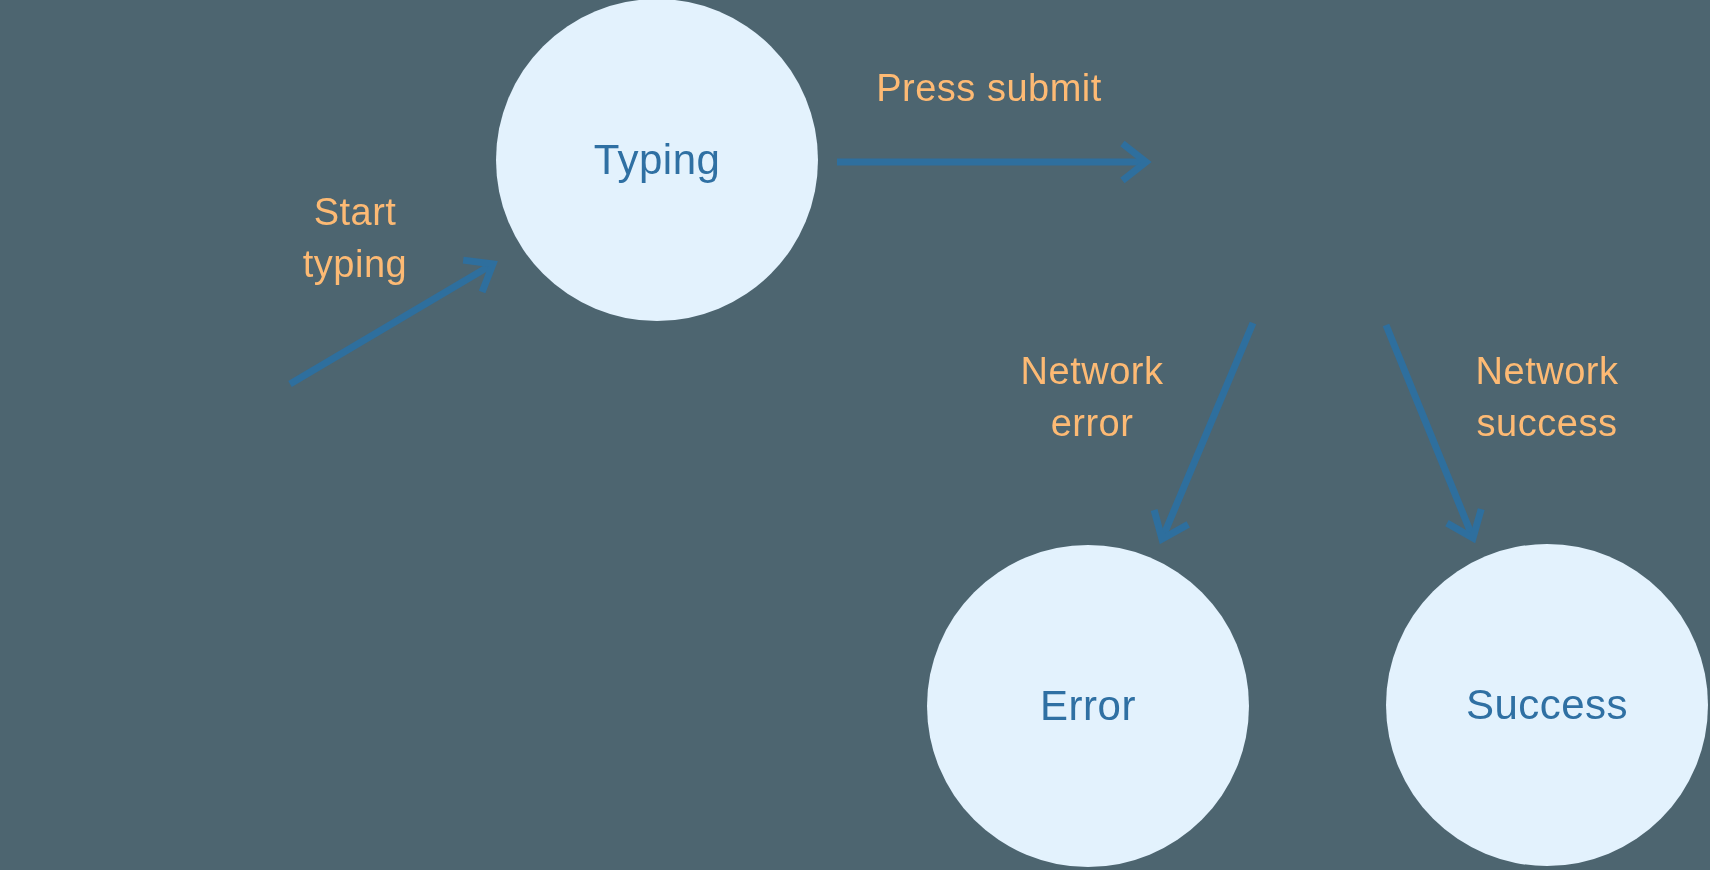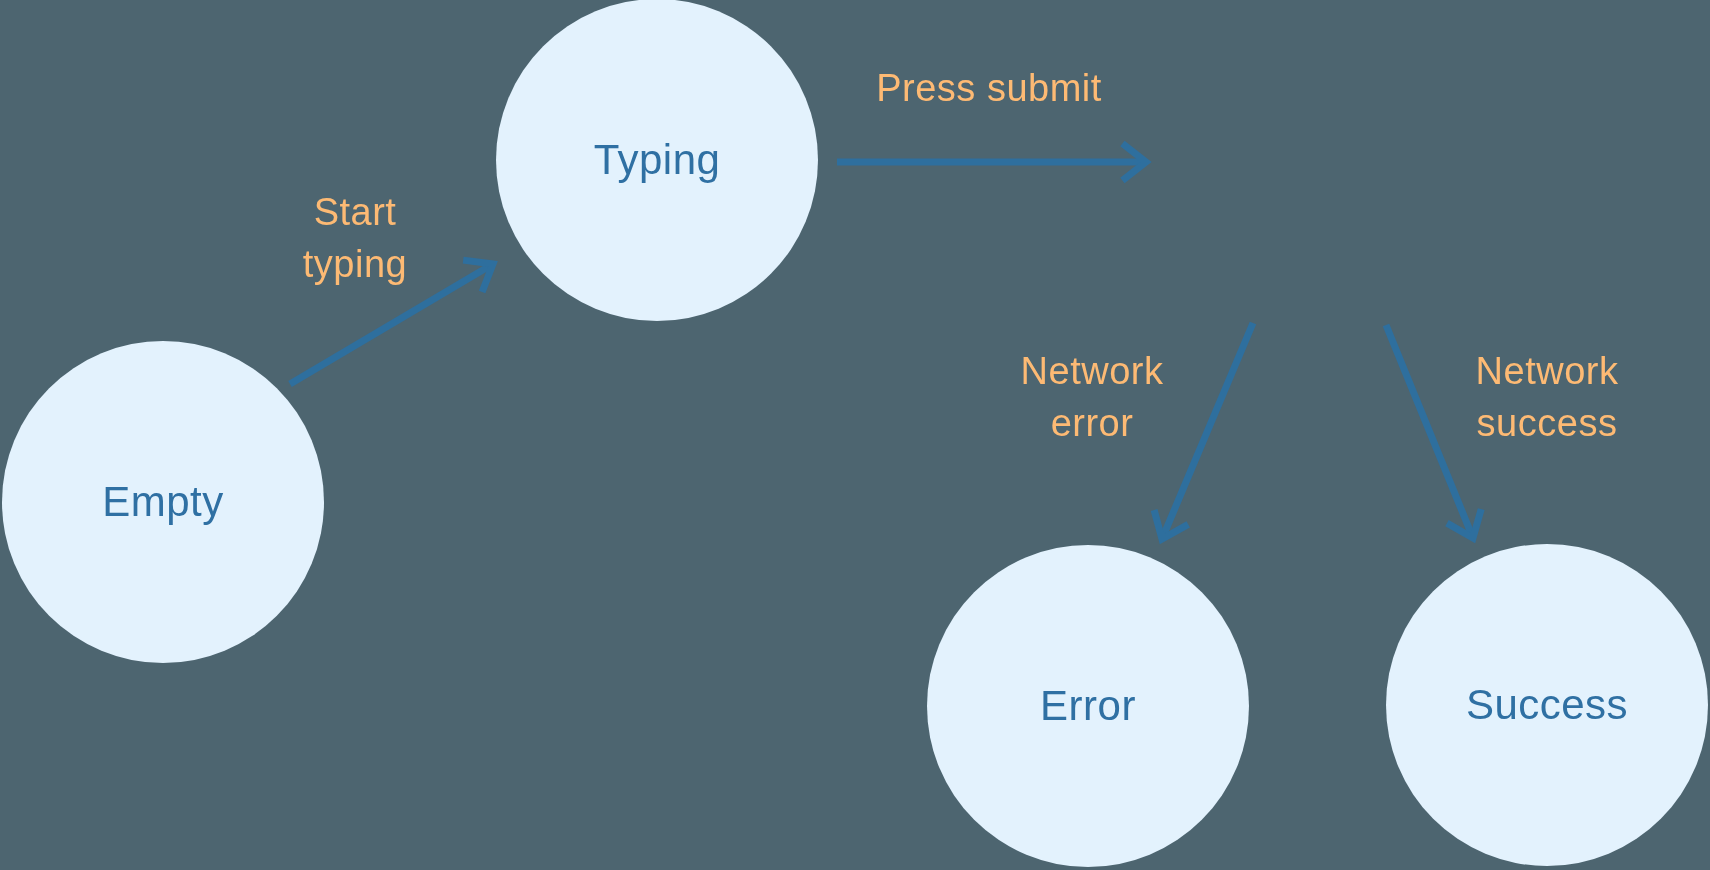--- a/index.html
+++ b/index.html
@@ -92,23 +92,20 @@
       <path d="M1253,323 L1162,539"></path>
       <path d="M1154.1,510 L1162,539 L1188.2,524.4"></path>
     </g>
 
     <g>
       <path d="M1386,325 L1473,538"></path>
       <path d="M1481.2,509.1 L1473,538 L1447,523.1"></path>
     </g>
   </svg>
 
-  <div class="state-node node-empty">
-    <span class="state-label">Empty</span>
-  </div>
 
   <div class="state-node node-typing">
     <span class="state-label">Typing</span>
   </div>
 
 
   <div class="state-node node-error">
     <span class="state-label">Error</span>
   </div>
 

